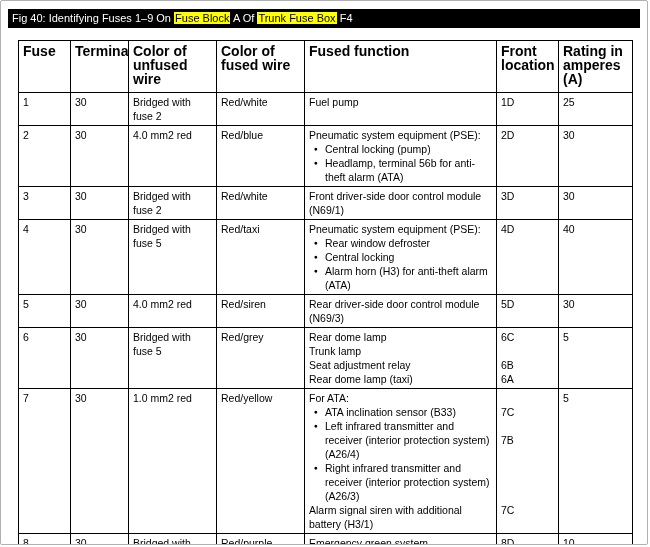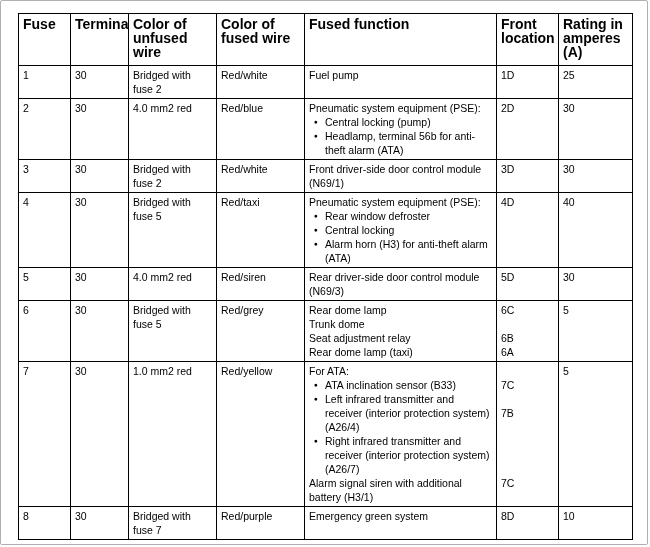--- a/index.html
+++ b/index.html
@@ -59,20 +59,23 @@
     font-size:6.5px;
     line-height:14px;
   }
   .pline { line-height:14px; min-height:14px; }
 </style>
 </head>
 <body>
 
 <div class="frame">
 
+  <div class="title-bar" style="background: rgb(0, 0, 0); color: rgb(255, 255, 255);">
+    <span>Fig 40: Identifying Fuses 1–9 On </span><span class="hl" style="background: rgb(255, 255, 0);">Fuse Block</span><span> A Of </span><span class="hl" style="background: rgb(255, 255, 0);">Trunk Fuse Box</span><span> F4</span>
+  </div>
 
   <table class="fuse-table">
     <colgroup>
       <col style="width:52px">
       <col style="width:58px">
       <col style="width:88px">
       <col style="width:88px">
       <col style="width:192px">
       <col style="width:62px">
       <col style="width:74px">
@@ -159,42 +162,42 @@
           </td>
           <td>30</td>
         </tr>
         <tr>
           <td>6</td>
           <td>30</td>
           <td>Bridged with fuse 5</td>
           <td>Red/grey</td>
           <td>
             <div class="fline">Rear dome lamp</div>
-            <div class="fline">Trunk dome</div>
+            <div class="fline">Trunk lamp</div>
             <div class="fline">Seat adjustment relay</div>
             <div class="fline">Rear dome lamp (taxi)</div>
           </td>
           <td>
             <div class="pline">6C</div>
             <div class="pline"></div>
             <div class="pline">6B</div>
             <div class="pline">6A</div>
           </td>
           <td>5</td>
         </tr>
         <tr>
           <td>7</td>
           <td>30</td>
           <td>1.0 mm2 red</td>
           <td>Red/yellow</td>
           <td>
             <div class="fline">For ATA:</div>
             <div class="fline bullet">ATA inclination sensor (B33)</div>
             <div class="fline bullet">Left infrared transmitter and receiver (interior protection system) (A26/4)</div>
-            <div class="fline bullet">Right infrared transmitter and receiver (interior protection system) (A26/7)</div>
+            <div class="fline bullet">Right infrared transmitter and receiver (interior protection system) (A26/3)</div>
             <div class="fline">Alarm signal siren with additional battery (H3/1)</div>
           </td>
           <td>
             <div class="pline"></div>
             <div class="pline">7C</div>
             <div class="pline"></div>
             <div class="pline">7B</div>
             <div class="pline"></div>
             <div class="pline"></div>
             <div class="pline"></div>

